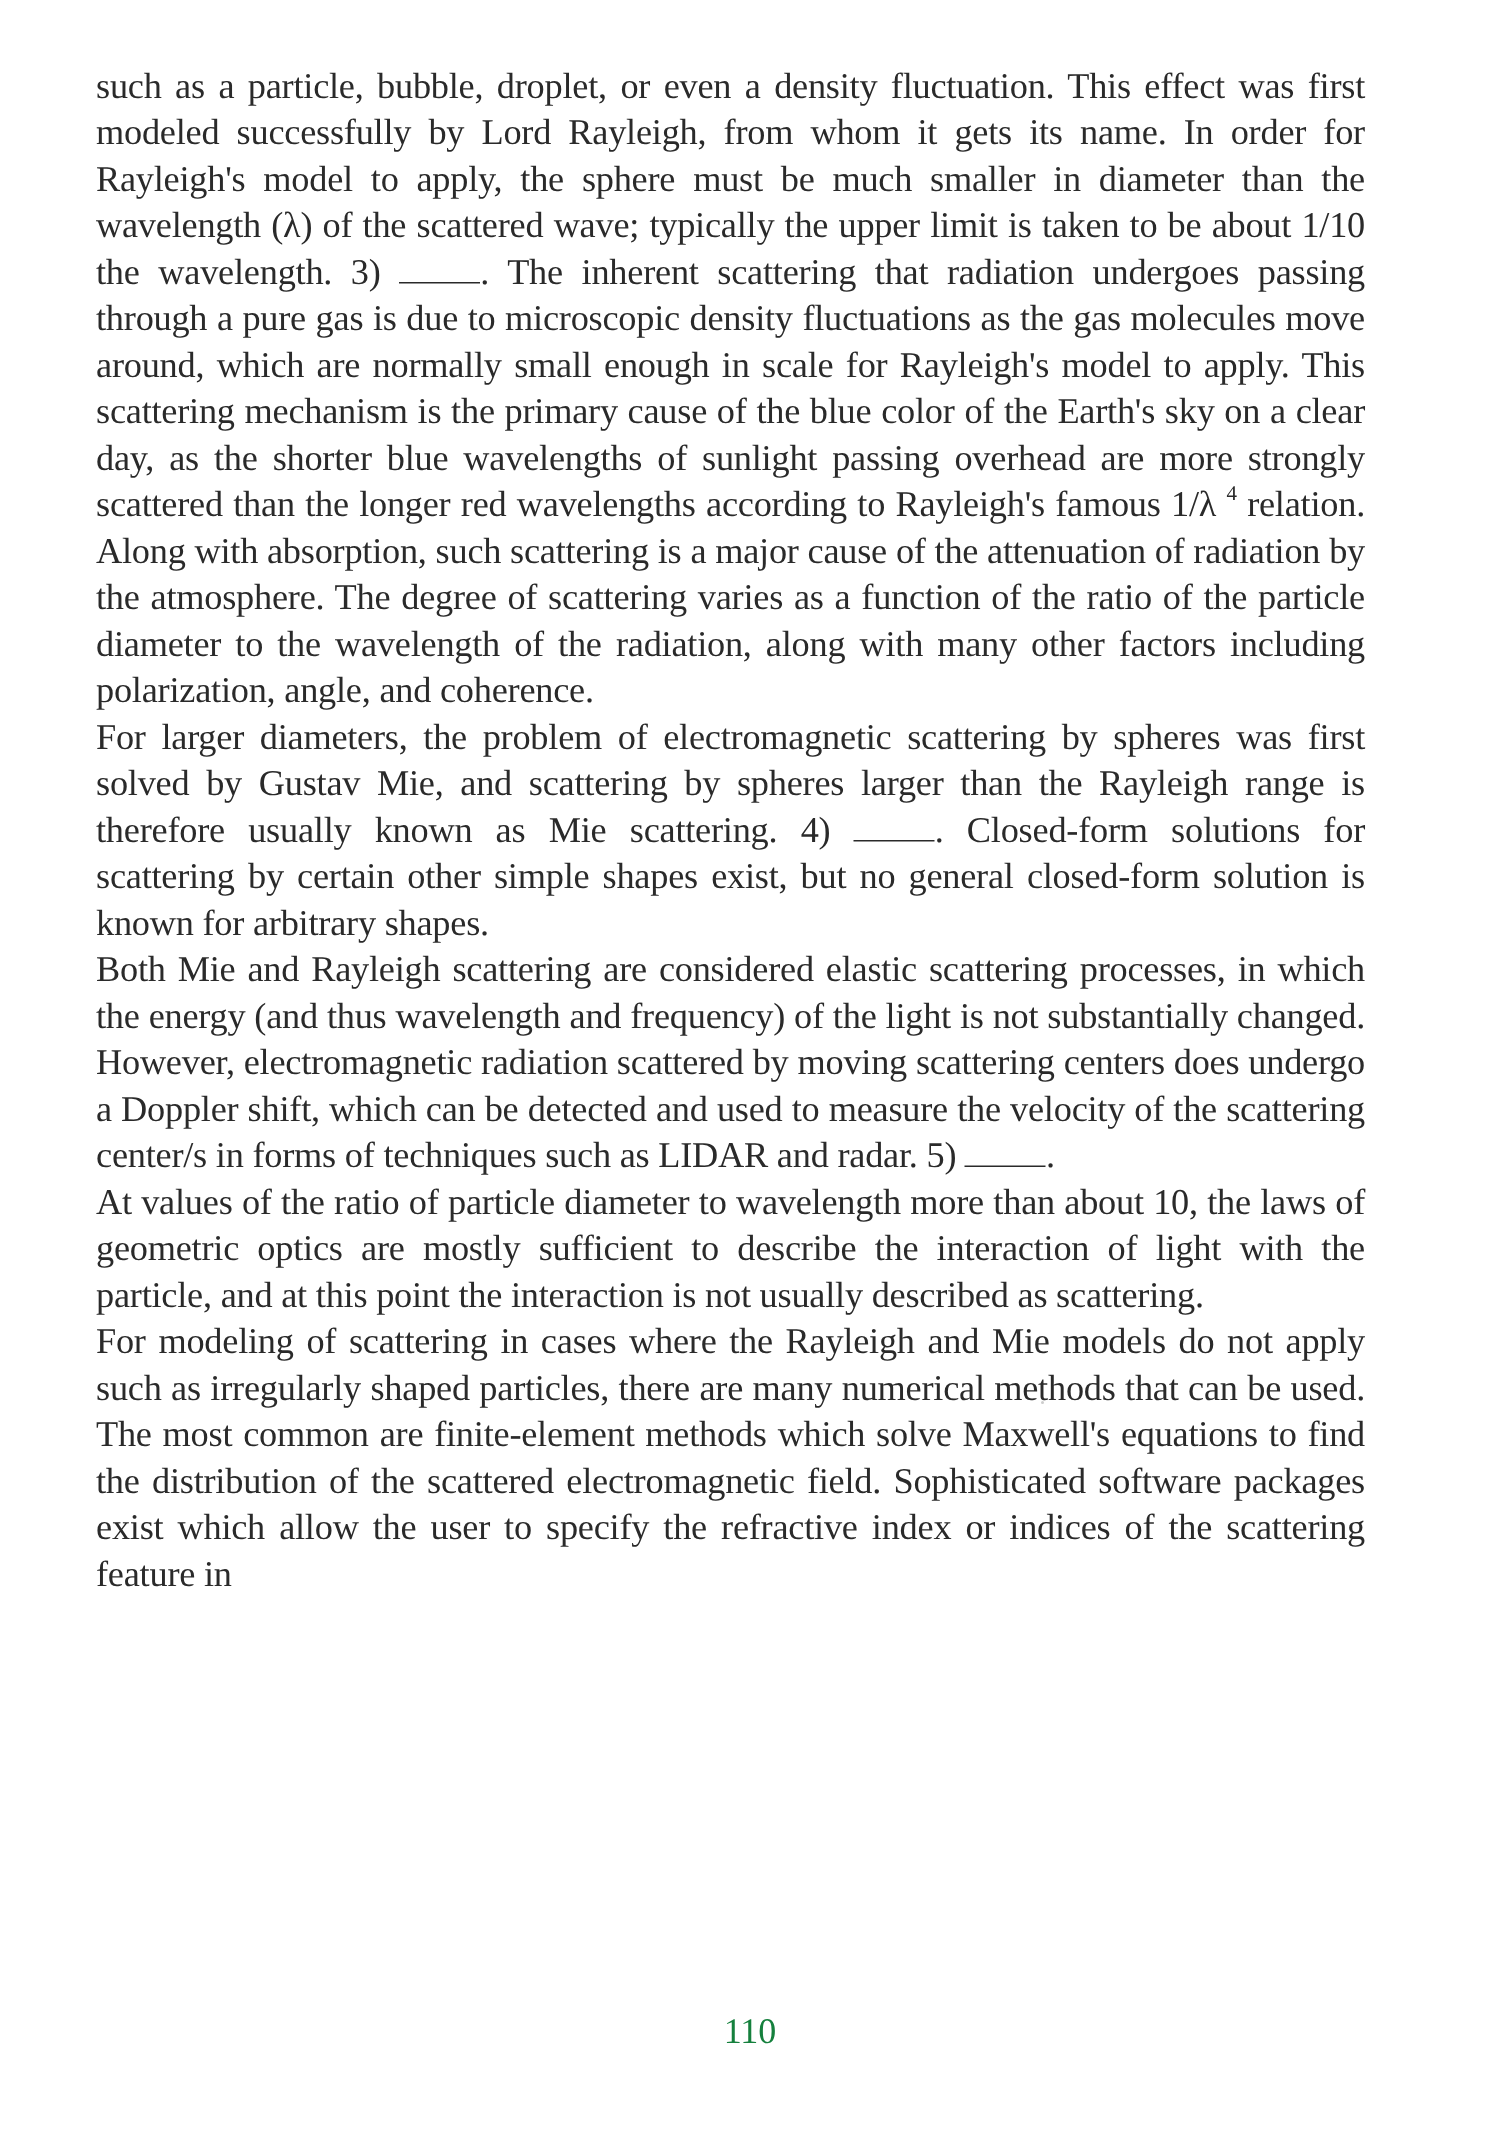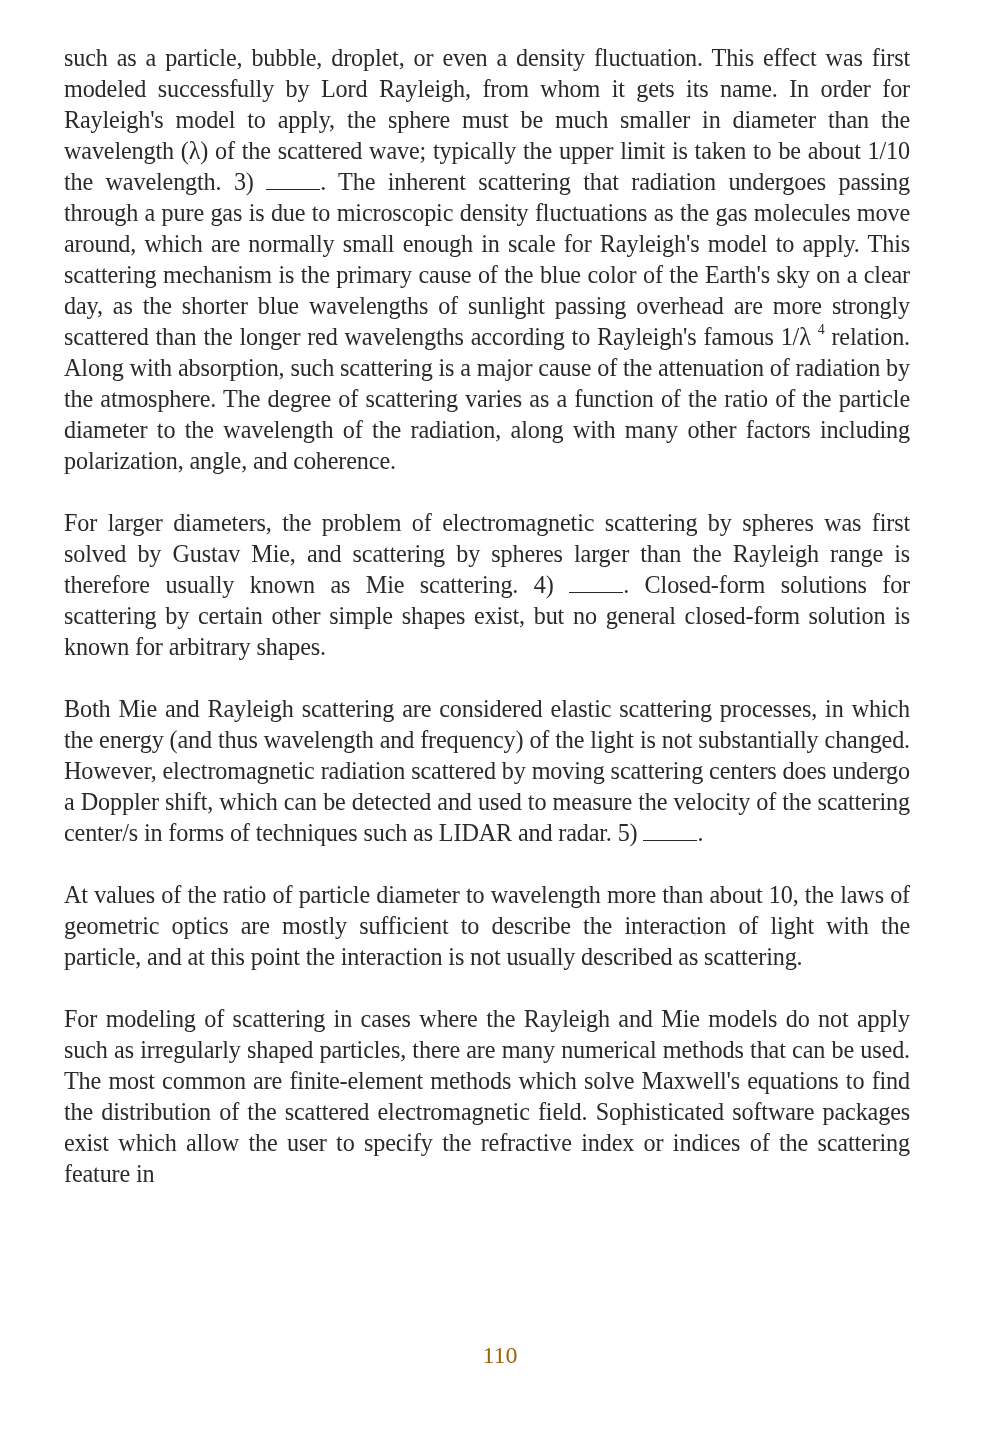--- a/index.html
+++ b/index.html
@@ -22,21 +22,20 @@
       width: 846px;
     }
     .para {
       margin: 0;
       font-size: 24.2px;
       line-height: 31px;
       text-align: justify;
       letter-spacing: -0.15px;
     }
     .para + .para {
-      margin-top: 31px;
     }
     .blank {
       display: inline-block;
       width: 54px;
       border-bottom: 1px solid #2a2a2a;
       height: 20px;
       vertical-align: baseline;
     }
     sup {
       font-size: 14px;
@@ -44,21 +43,21 @@
       position: relative;
       top: -2px;
     }
     .page-number {
       position: absolute;
       left: 0;
       width: 100%;
       top: 1342px;
       text-align: center;
       font-size: 24px;
-      color: #a16207;
+      color: #15803d;
     }
     .speck {
       position: absolute;
       left: 694px;
       top: 934px;
       width: 2px;
       height: 2px;
       background: #ccc;
       border-radius: 50%;
     }

